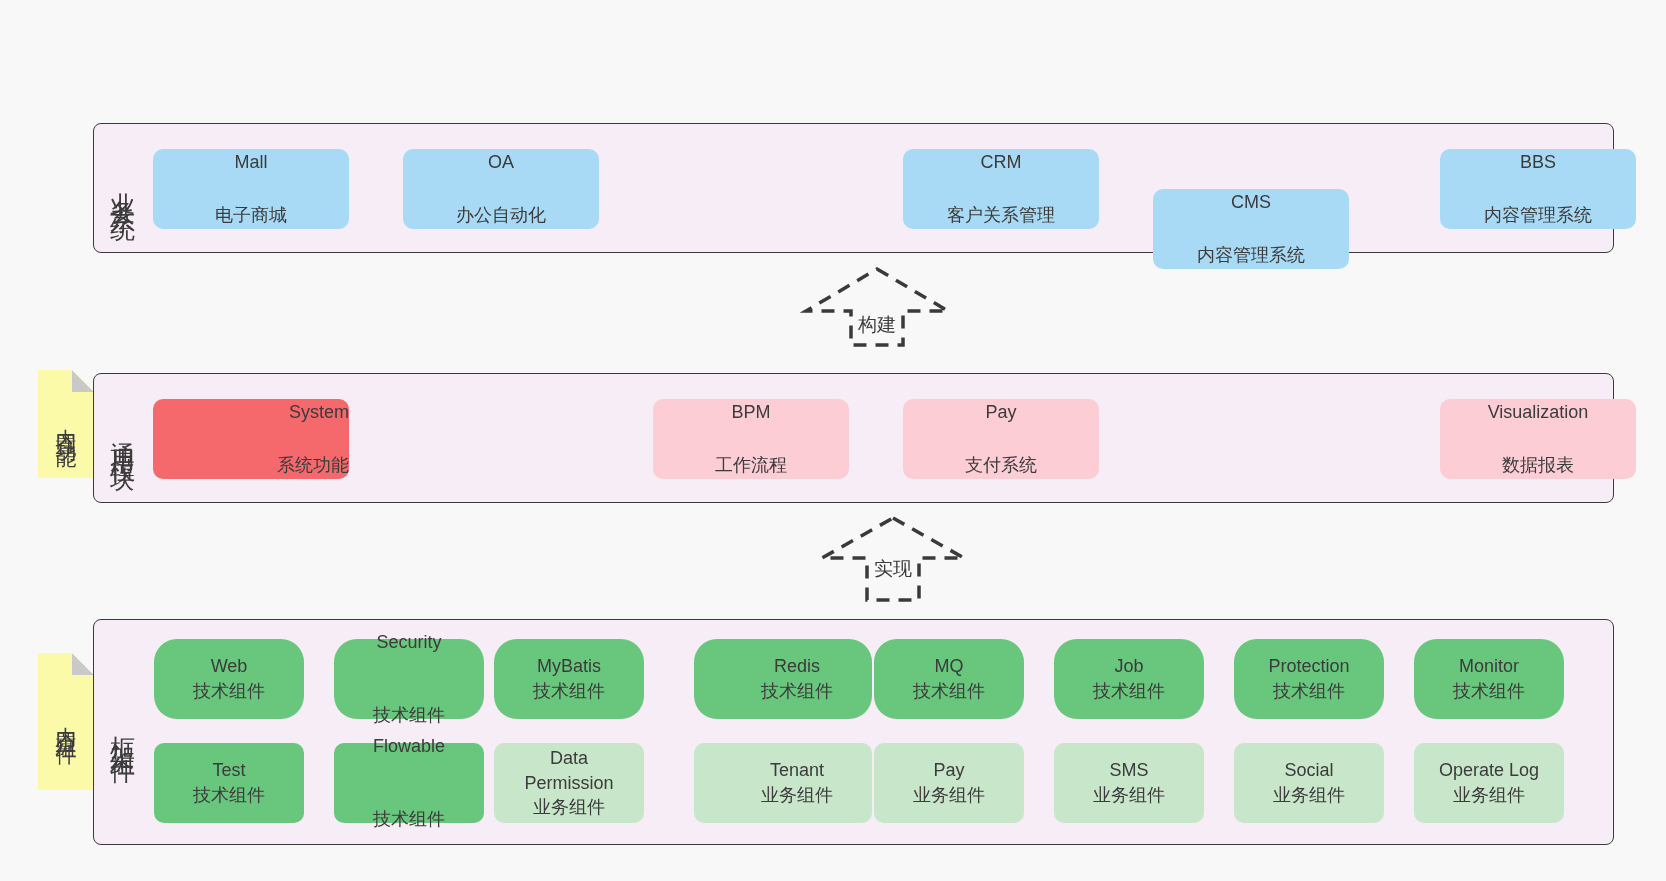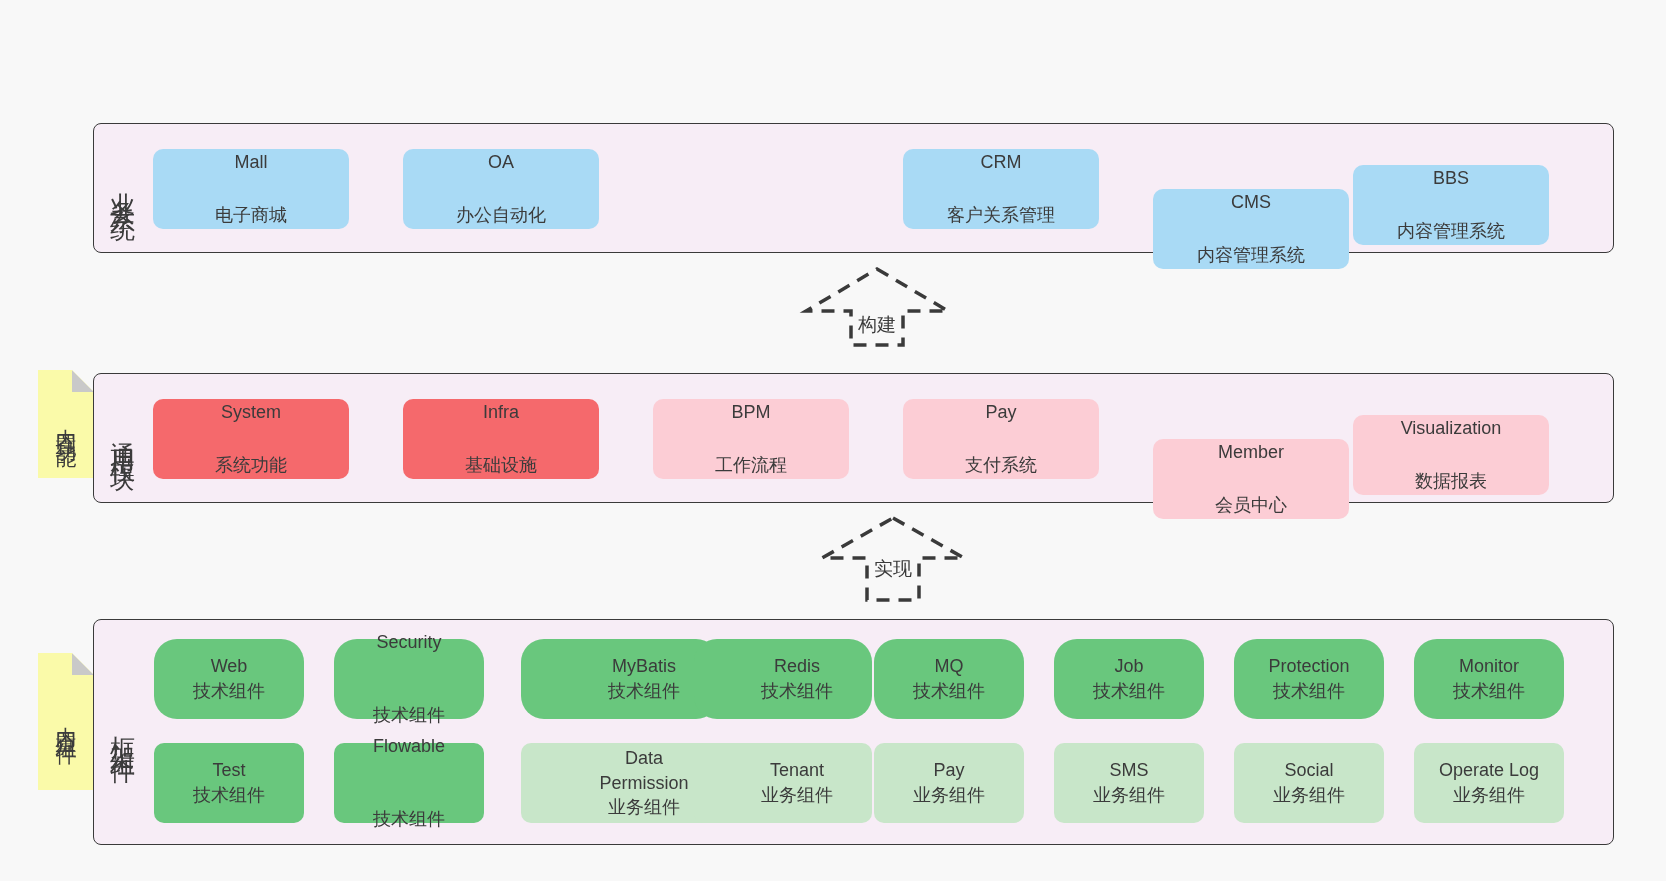--- a/index.html
+++ b/index.html
@@ -53,30 +53,30 @@
     align-items: center;
     justify-content: center;
     text-align: center;
     font-size: 18px;
     line-height: 1.38;
     color: var(--text, #3b3b3b);
   }
   .box .name, .box .desc { display: block; }
   .row6 { width: 196px; top: 25px; gap: 28px; }
   .c1 { left: 59px; }   .c2 { left: 309px; }  .c3 { left: 559px; }
-  .c4 { left: 809px; }  .c5 { left: 1059px; margin-top: 40px; } .c6 { left: 1259px; margin-top: 16px; }
+  .c4 { left: 809px; }  .c5 { left: 1059px; margin-top: 40px; } .c6 { left: 1346px; }
 
   .row8 { width: 150px; }
   .r1 { top: 19px; border-radius: 23px; } .r2 { top: 123px; }
-  .q1 { left: 60px; }   .q2 { left: 240px; gap: 48px; }  .q3 { left: 427px; padding-left: 48px; }  .q4 { left: 600px; padding-left: 28px; }
+  .q1 { left: 60px; }   .q2 { left: 240px; gap: 48px; }  .q3 { left: 400px; }  .q4 { left: 600px; padding-left: 28px; }
   .q5 { left: 780px; }  .q6 { left: 960px; }  .q7 { left: 1140px; } .q8 { left: 1320px; }
   .row8 .name { max-width: 118px; margin: 0 auto; }
 
   .blue  { background: var(--blue, #a9daf5); }
-  .red   { background: var(--red, #f5696c); }
+  .red   { background: var(--red, #f5696c); align-items: flex-end; }
   .pink  { background: var(--pink, #fccdd5); }
   .green { background: var(--green, #69c77d); }
   .lightgreen { background: var(--light_green, #c8e6c9); }
 
   
   .tab {
     position: absolute;
     background: var(--yellow, #fafaa9);
     z-index: 1;
     clip-path: polygon(0 0, calc(100% - 22px) 0, 100% 22px, 100% 100%, 0 100%);
@@ -168,35 +168,27 @@
     <polygon class="arrow-shape" points="80,3 151,45 106,45 106,79 54,79 54,45 9,45"></polygon>
   </svg>
   <div class="arrow-label alabel1">构建</div>
 
   <section class="panel panel2">
     <div class="vlabel">通用模块</div>
     <div class="box row6 red c1">
       <span class="name">System</span>
       <span class="desc">系统功能</span>
     </div>
-    <div class="box row6 red c2">
-      <span class="name">Infra</span>
-      <span class="desc">基础设施</span>
-    </div>
     <div class="box row6 pink c3">
       <span class="name">BPM</span>
       <span class="desc">工作流程</span>
     </div>
     <div class="box row6 pink c4">
       <span class="name">Pay</span>
       <span class="desc">支付系统</span>
-    </div>
-    <div class="box row6 pink c5">
-      <span class="name">Member</span>
-      <span class="desc">会员中心</span>
     </div>
     <div class="box row6 pink c6">
       <span class="name">Visualization</span>
       <span class="desc">数据报表</span>
     </div>
   </section>
 
   <svg class="arrow-svg arrow2" width="160" height="94">
     <polygon class="arrow-shape" points="80,8 151,48 106,48 106,90 54,90 54,48 9,48"></polygon>
   </svg>

